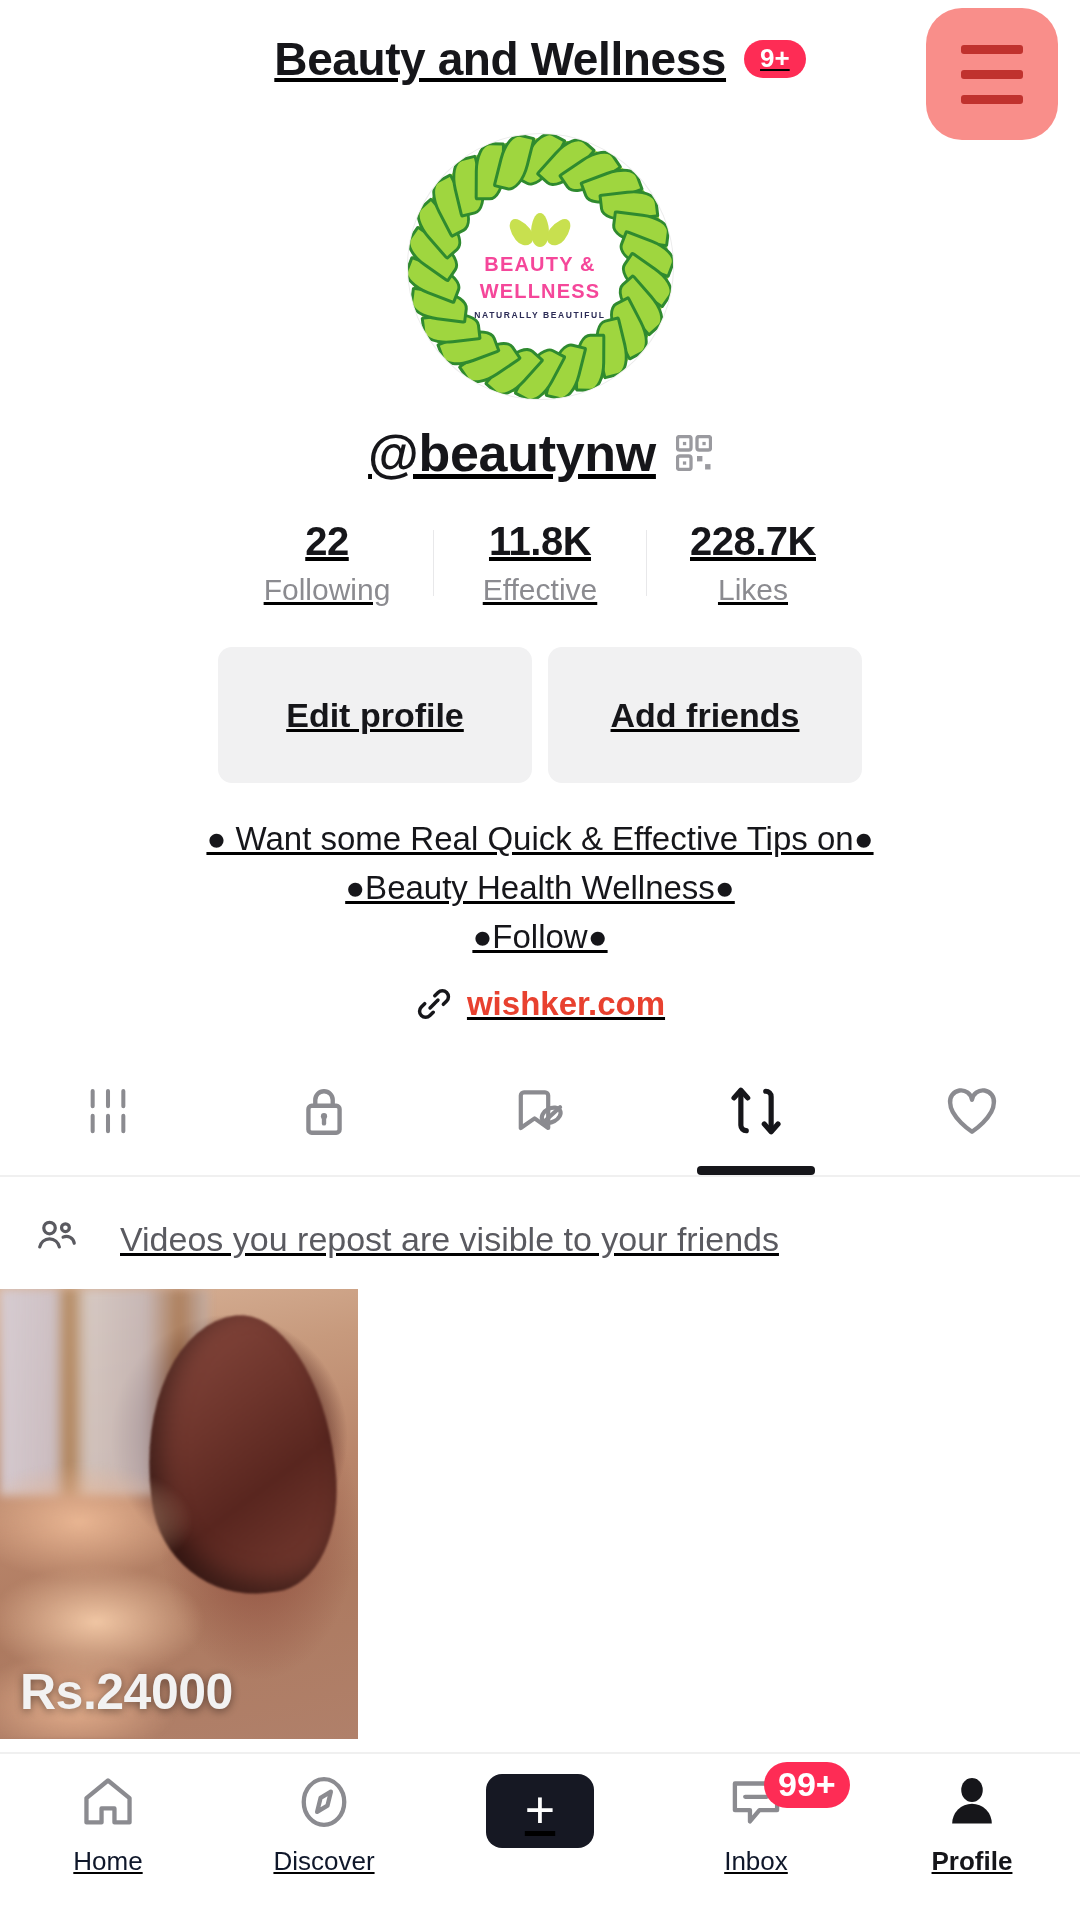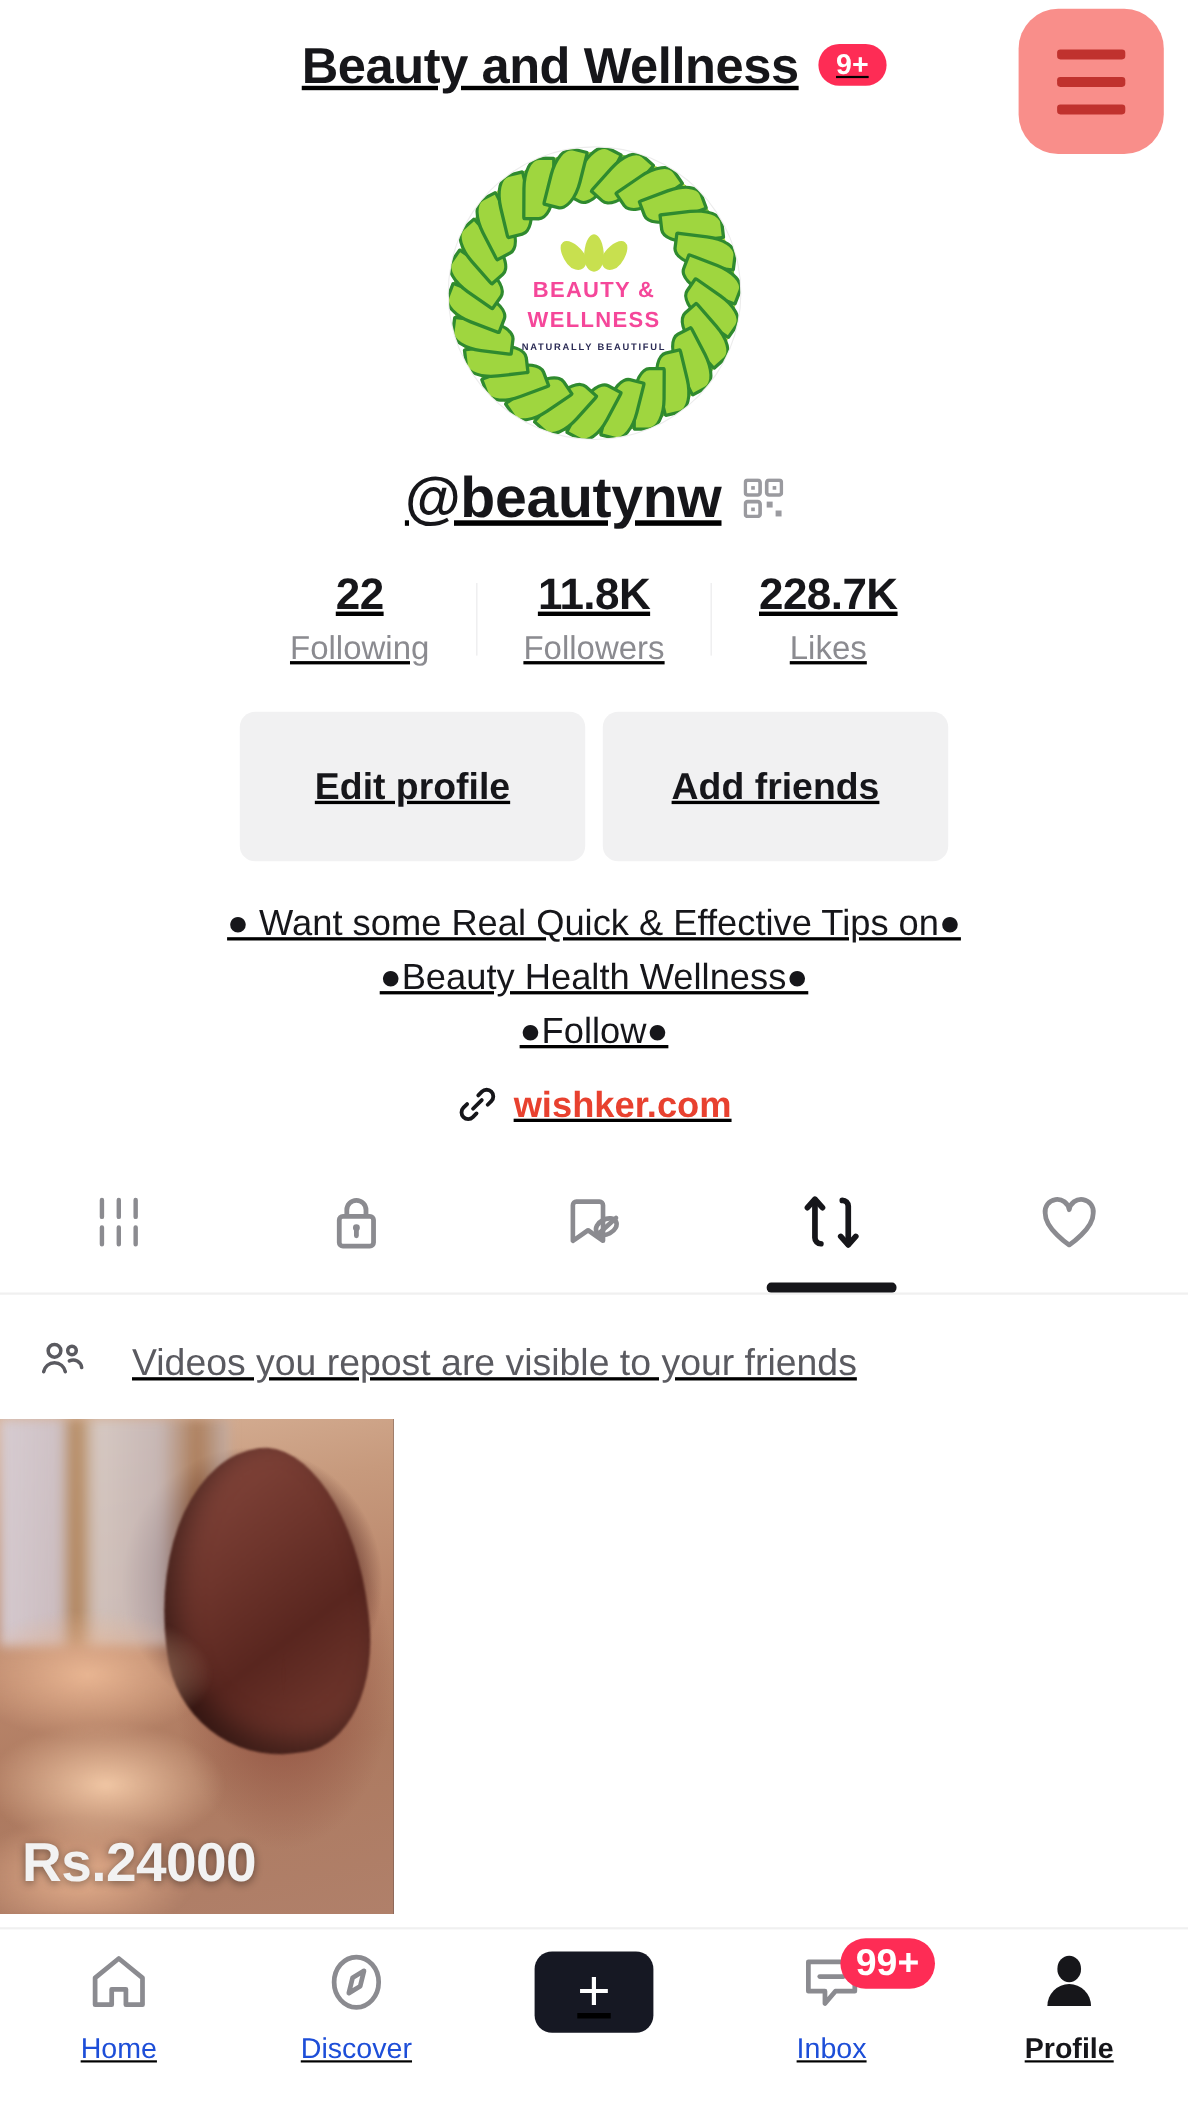--- a/index.html
+++ b/index.html
@@ -167,21 +167,21 @@
     letter-spacing:-0.5px;
   }
 
   
   .spacer { flex:1 1 auto; }
   .bottom-nav {
     flex:none; height:168px; border-top:2px solid #f0f0f0;
     display:flex; align-items:flex-start; padding-top:20px; background:#fff;
   }
   .nav-item { flex:1; display:flex; flex-direction:column; align-items:center; gap:12px; position:relative; }
-  .nav-label { font-size:26px; color:#1d4ed8; }
+  .nav-label { font-size:26px; color:#0f172a; }
   .nav-item.active .nav-label { color:#16161a; font-weight:700; }
   .create-btn {
     width:108px; height:74px; border-radius:16px; background:#161823; position:relative;
     display:flex; align-items:center; justify-content:center;
   }
   .create-btn:before, .create-btn:after {
     content:""; position:absolute; top:0; width:100%; height:100%; border-radius:16px; z-index:-1;
   }
   .create-btn:before { left:-9px; background:#25f4ee; }
   .create-btn:after { left:9px; background:#fe2c55; }
@@ -271,21 +271,21 @@
   </div>
 
   <div class="stats">
     <div class="stat">
       <div class="stat-value">22</div>
       <div class="stat-label">Following</div>
     </div>
     <div class="stat-div"></div>
     <div class="stat">
       <div class="stat-value">11.8K</div>
-      <div class="stat-label">Followers</div>
+      <div class="stat-label">Effective</div>
     </div>
     <div class="stat-div"></div>
     <div class="stat">
       <div class="stat-value">228.7K</div>
       <div class="stat-label">Likes</div>
     </div>
   </div>
 
   <div class="actions">
     <button class="action-btn">Edit profile</button>

